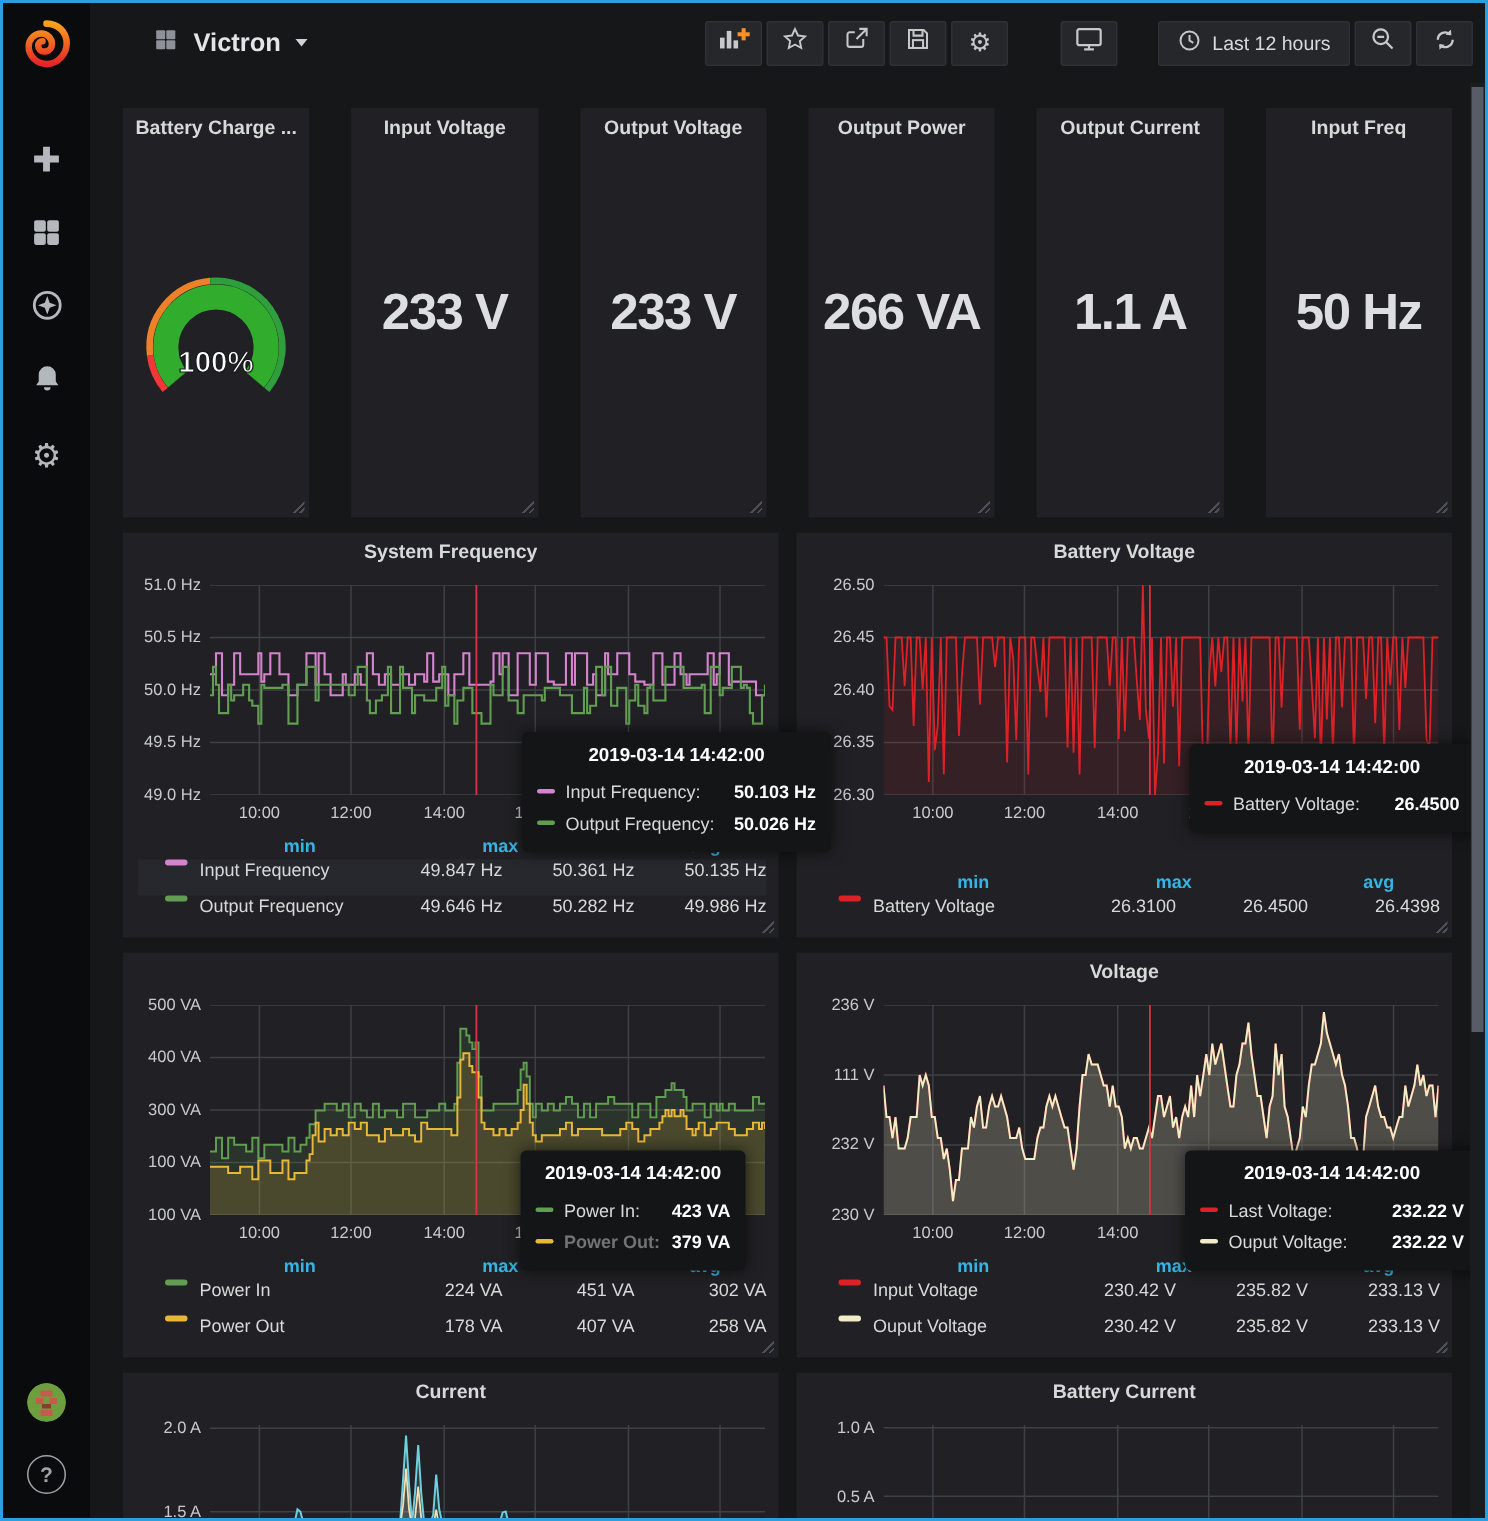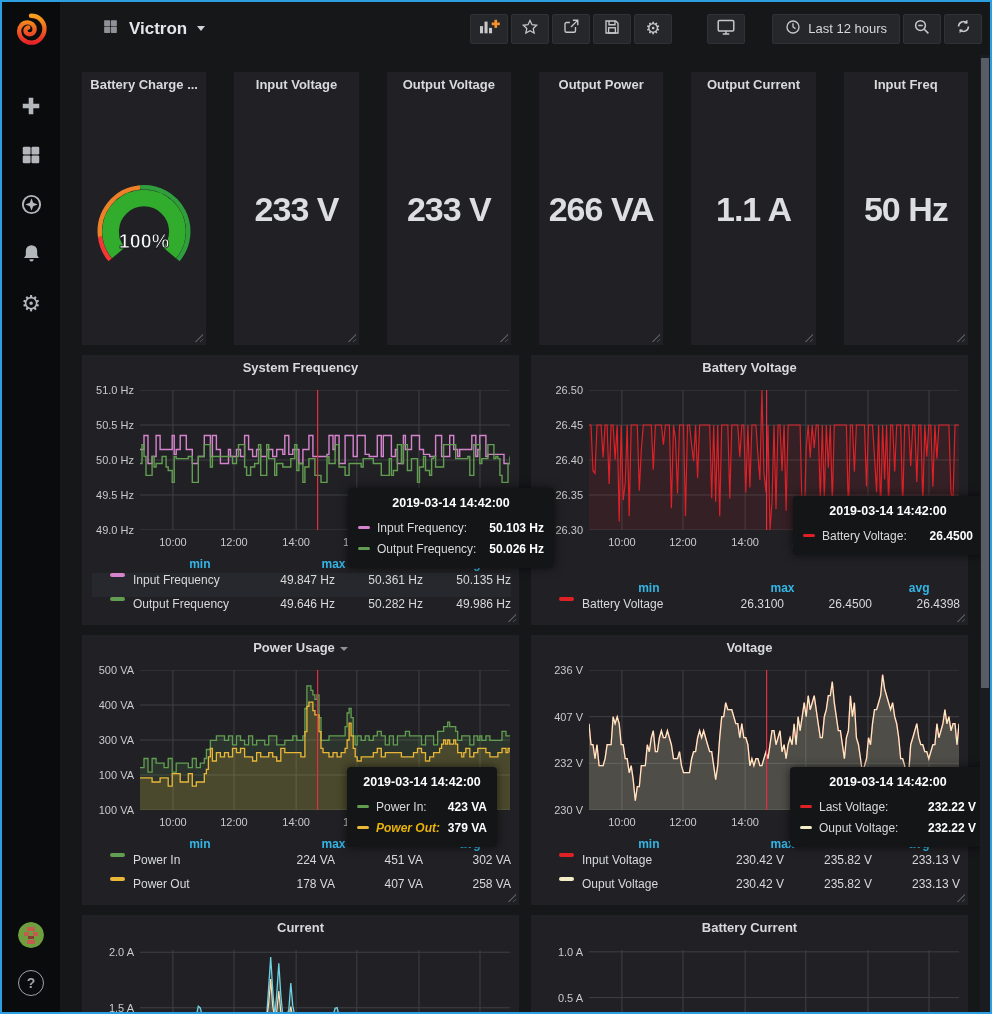--- a/index.html
+++ b/index.html
@@ -58,21 +58,21 @@
   .l-row.hl{background:#27282d;}
   .l-swatch{width:15px;height:4px;border-radius:2px;margin-right:8px;flex:none;}
   .l-name{flex:1;text-align:left;color:#d8d9da;}
   
   .tooltip{position:absolute;background:#131517;border-radius:4px;padding:8px 10px 9px;z-index:60;
            font-size:12px;color:#d8d9da;box-shadow:0 0 10px rgba(0,0,0,0.6);}
   .tt-title{text-align:center;font-weight:bold;color:#fff;font-size:12.5px;margin-bottom:7px;}
   .tt-row{display:flex;align-items:center;height:21px;gap:7px;}
   .tt-swatch{width:12px;height:3px;border-radius:2px;flex:none;}
   .tt-label{flex:1;white-space:nowrap;}
-  .tt-label.b{font-weight:bold;color:#eab308;font-style:italic;}
+  .tt-label.b{font-weight:bold;color:#737373;}
   .tt-val{font-weight:bold;color:#fff;white-space:nowrap;}
   .tt-sf{left:288px;top:433px;min-width:186px;}
   .tt-bv{left:733px;top:441px;min-width:170px;}
   .tt-pu{left:287px;top:712px;min-width:130px;}
   .tt-v{left:730px;top:712px;min-width:176px;}
   
   .scrollbar{position:absolute;right:2px;top:55px;width:10px;height:957px;background:#1b1c1f;z-index:70;}
   .scroll-thumb{position:absolute;left:1px;top:3px;width:8px;height:630px;background:#585c66;cursor:pointer;}
 </style>
 </head>
@@ -360,21 +360,20 @@
       <div class="xtick" style="left: 314.98px;">18:00</div>
       <div class="xtick" style="left: 376.03px;">20:00</div>
       <div class="ytick" style="top: 29px;">26.50</div>
       <div class="ytick" style="top: 64px;">26.45</div>
       <div class="ytick" style="top: 99px;">26.40</div>
       <div class="ytick" style="top: 134px;">26.35</div>
       <div class="ytick" style="top: 169px;">26.30</div>
     </div>
 
   <div class="panel graph-panel gp-pu">
-    <div class="panel-title"><span>Power Usage</span><span class="t-caret"></span></div>
     <div class="plot"><svg width="370" height="140">
           <line x1="32.93" y1="0" x2="32.93" y2="140" stroke="#3f4145" stroke-width="1"></line>
           <line x1="93.98" y1="0" x2="93.98" y2="140" stroke="#3f4145" stroke-width="1"></line>
           <line x1="156.14" y1="0" x2="156.14" y2="140" stroke="#3f4145" stroke-width="1"></line>
           <line x1="216.82" y1="0" x2="216.82" y2="140" stroke="#3f4145" stroke-width="1"></line>
           <line x1="278.98" y1="0" x2="278.98" y2="140" stroke="#3f4145" stroke-width="1"></line>
           <line x1="340.03000000000003" y1="0" x2="340.03000000000003" y2="140" stroke="#3f4145" stroke-width="1"></line>
           <line x1="0" y1="0" x2="370" y2="0" stroke="#3f4145" stroke-width="1"></line>
           <line x1="0" y1="35" x2="370" y2="35" stroke="#3f4145" stroke-width="1"></line>
           <line x1="0" y1="70" x2="370" y2="70" stroke="#3f4145" stroke-width="1"></line>
@@ -461,21 +460,21 @@
         </div>
       </div>
     <div class="resize"></div>
   <div class="xtick" style="left: 68.93px;">10:00</div>
       <div class="xtick" style="left: 129.98px;">12:00</div>
       <div class="xtick" style="left: 192.14px;">14:00</div>
       <div class="xtick" style="left: 252.82px;">16:00</div>
       <div class="xtick" style="left: 314.98px;">18:00</div>
       <div class="xtick" style="left: 376.03px;">20:00</div>
       <div class="ytick" style="top: 29px;">236 V</div>
-      <div class="ytick" style="top: 75.6667px;">407 V</div>
+      <div class="ytick" style="top: 75.6667px;">111 V</div>
       <div class="ytick" style="top: 122.333px;">232 V</div>
       <div class="ytick" style="top: 169px;">230 V</div>
     </div>
 
   <div class="panel graph-panel gp-c">
     <div class="panel-title"><span>Current</span></div>
     <div class="plot"><svg width="370" height="140">
           <line x1="32.93" y1="0" x2="32.93" y2="140" stroke="#3f4145" stroke-width="1"></line>
           <line x1="93.98" y1="0" x2="93.98" y2="140" stroke="#3f4145" stroke-width="1"></line>
           <line x1="156.14" y1="0" x2="156.14" y2="140" stroke="#3f4145" stroke-width="1"></line>

